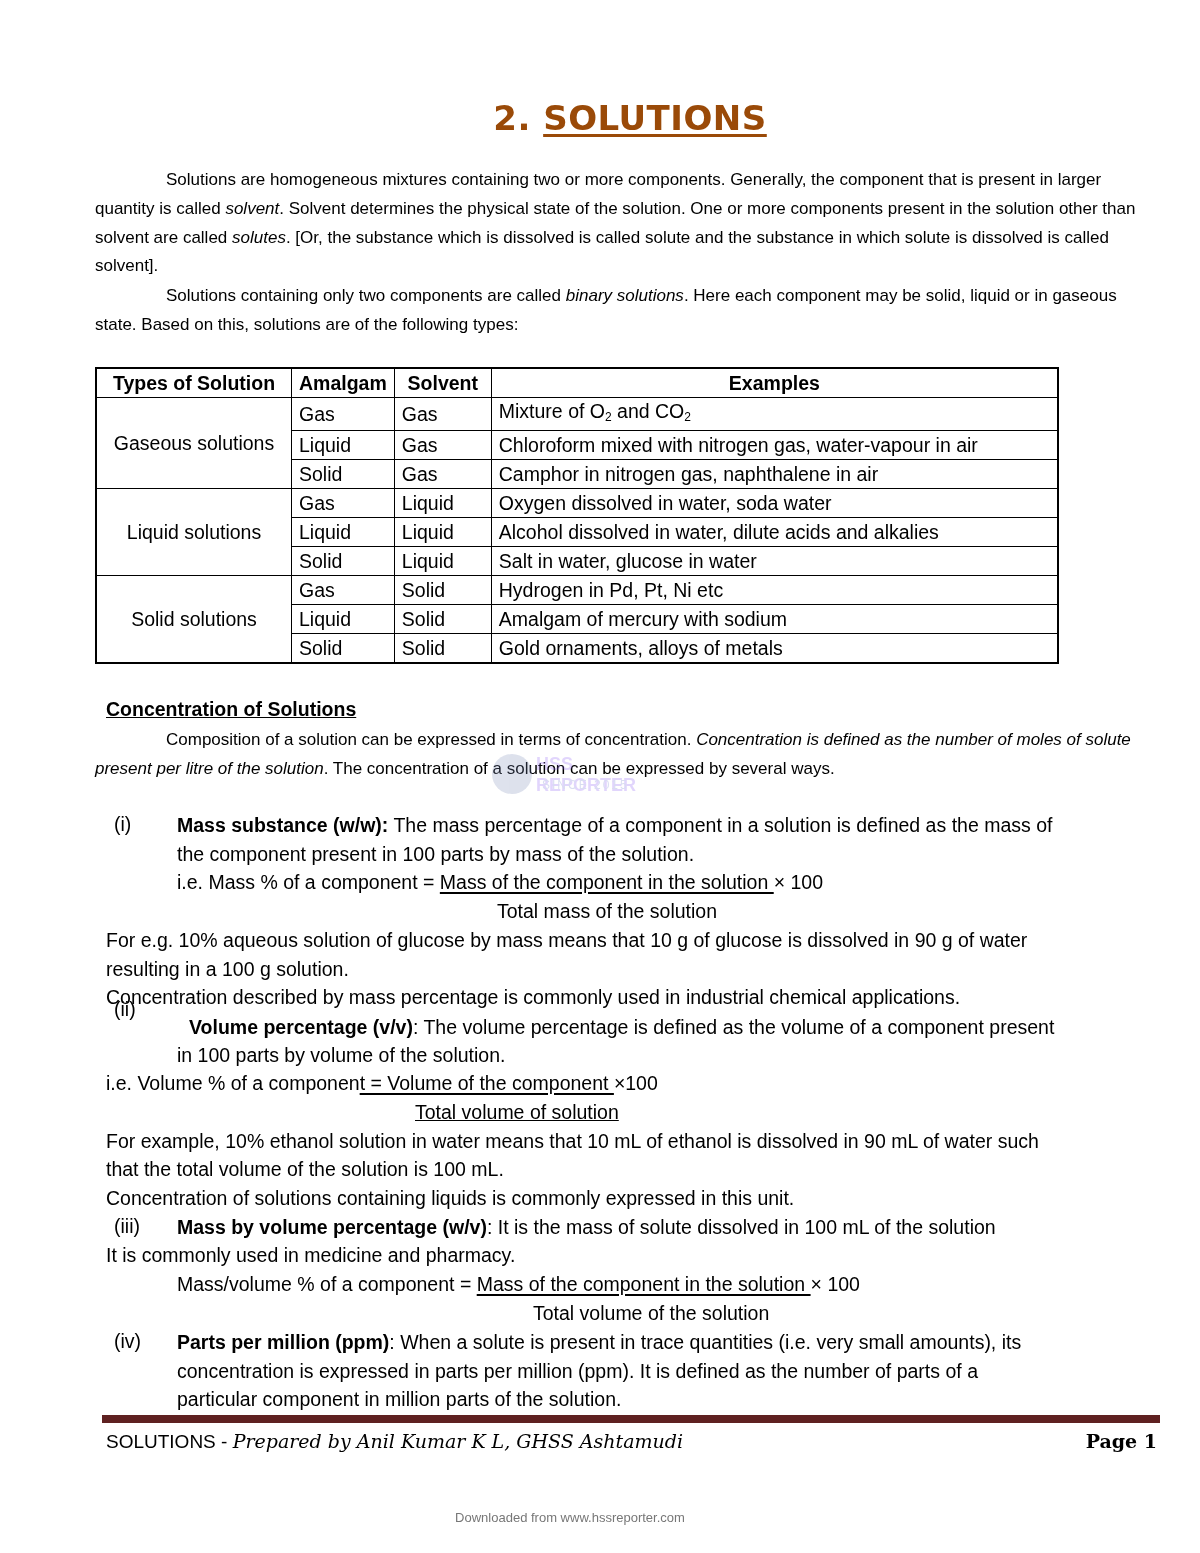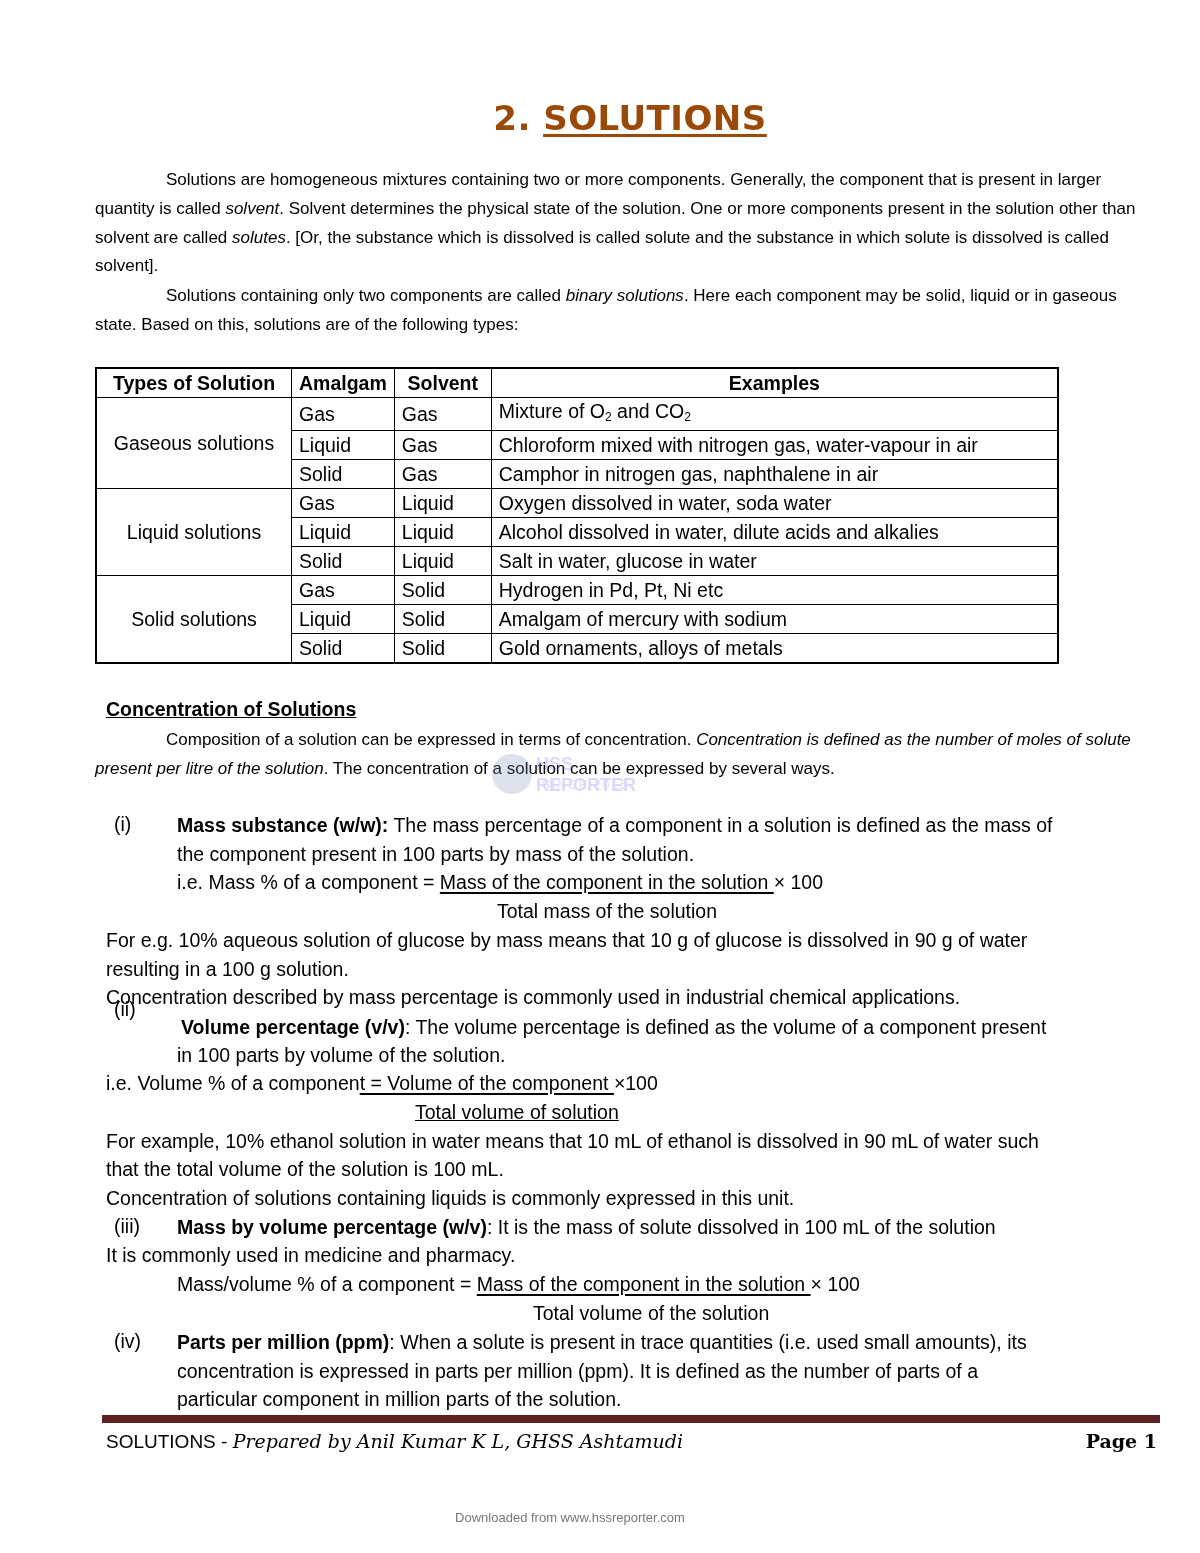--- a/index.html
+++ b/index.html
@@ -137,36 +137,36 @@
   <div class="num" style="top:813px;">(i)</div>
   <div class="line" style="left:177px; top:811px;"><span class="b">Mass substance (w/w):</span><span> The mass percentage of a component in a solution is defined as the mass of</span></div>
   <div class="line" style="left:177px; top:840px;">the component present in 100 parts by mass of the solution.</div>
   <div class="line" style="left:177px; top:868px;"><span>i.e.  Mass % of a component = </span><span class="ul">Mass of the component in the solution </span><span>× 100</span></div>
   <div class="line" style="left:497px; top:897px;text-align:center;">Total mass of the solution</div>
   <div class="line" style="left:106px; top:926px;">For e.g. 10% aqueous solution of glucose by mass means that 10 g of glucose is dissolved in 90 g of water</div>
   <div class="line" style="left:106px; top:955px;">resulting in a 100 g solution.</div>
   <div class="line" style="left:106px; top:983px;">Concentration described by mass percentage is commonly used in industrial chemical applications.</div>
 
   <div class="num" style="top:990px;margin-top:8px;">(ii)</div>
-  <div class="line" style="left:181px; top:1013px;"><span class="b">Volume percentage (v/v)</span><span>: The volume percentage is defined as the volume of a component present</span></div>
+  <div class="line" style="left:189px; top:1013px;"><span class="b">Volume percentage (v/v)</span><span>: The volume percentage is defined as the volume of a component present</span></div>
   <div class="line" style="left:177px; top:1041px;">in 100 parts by volume of the solution.</div>
   <div class="line" style="left:106px; top:1069px;"><span>i.e.  Volume % of a componen</span><span class="ul">t = Volume of the component </span><span>×100</span></div>
   <div class="line" style="left:415px; top:1098px;text-decoration:underline;">Total volume of solution</div>
   <div class="line" style="left:106px; top:1127px;">For example, 10% ethanol solution in water means that 10 mL of ethanol is dissolved in 90 mL of water such</div>
   <div class="line" style="left:106px; top:1155px;">that the total volume of the solution is 100 mL.</div>
   <div class="line" style="left:106px; top:1184px;">Concentration of solutions containing liquids is commonly expressed in this unit.</div>
 
   <div class="num" style="top:1215px;">(iii)</div>
   <div class="line" style="left:177px; top:1213px;"><span class="b">Mass by volume percentage (w/v)</span><span>: It is the mass of solute dissolved in 100 mL of the solution</span></div>
   <div class="line" style="left:106px; top:1241px;">It is commonly used in medicine and pharmacy.</div>
   <div class="line" style="left:177px; top:1270px;"><span>Mass/volume % of a component = </span><span class="ul">Mass of the component in the solution </span><span>× 100</span></div>
   <div class="line" style="left:533px; top:1299px;">Total volume of the solution</div>
 
   <div class="num" style="top:1330px;">(iv)</div>
-  <div class="line" style="left:177px; top:1328px;"><span class="b">Parts per million (ppm)</span><span>: When a solute is present in trace quantities (i.e. used small amounts), its</span></div>
+  <div class="line" style="left:177px; top:1328px;"><span class="b">Parts per million (ppm)</span><span>: When a solute is present in trace quantities (i.e. very small amounts), its</span></div>
   <div class="line" style="left:177px; top:1357px;">concentration is expressed in parts per million (ppm). It is defined as the number of parts of a</div>
   <div class="line" style="left:177px; top:1385px;">particular component in million parts of the solution.</div>
 
   <div class="footer-bar"></div>
   <div class="footer-left"><span>SOLUTIONS - </span><span class="sig">Prepared by Anil Kumar K L, GHSS Ashtamudi</span></div>
   <div class="footer-right">Page 1</div>
   <div class="download">Downloaded from www.hssreporter.com</div>
 </div>
 
 </body></html>

